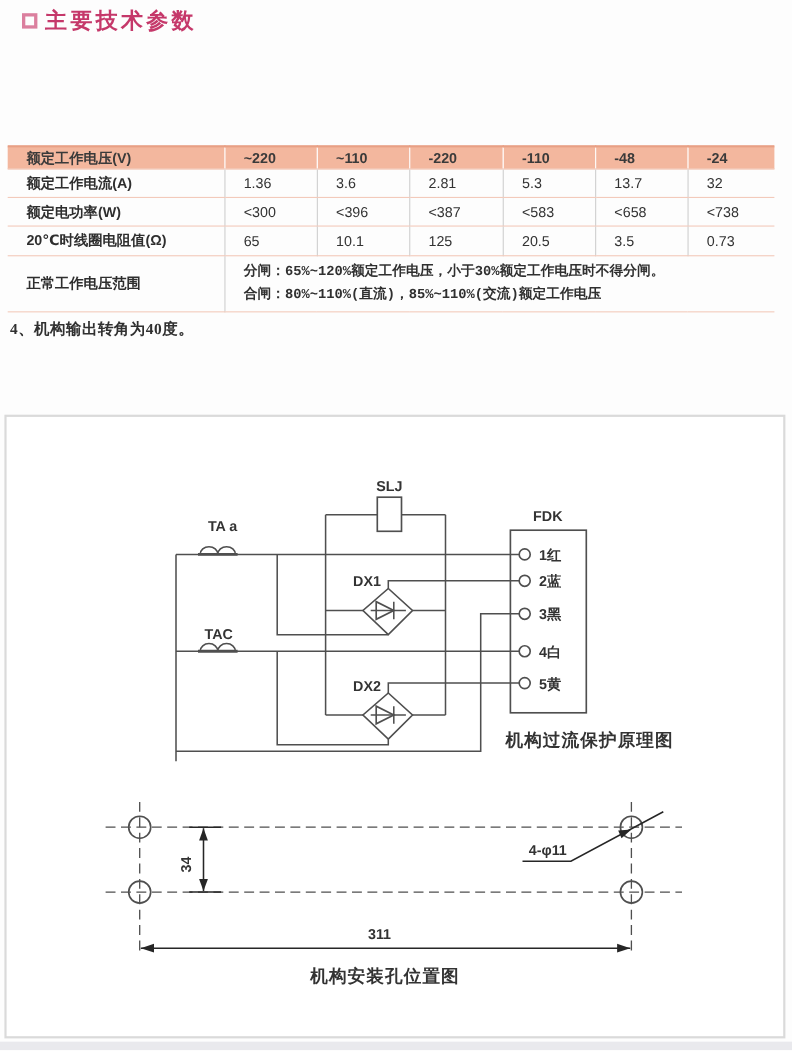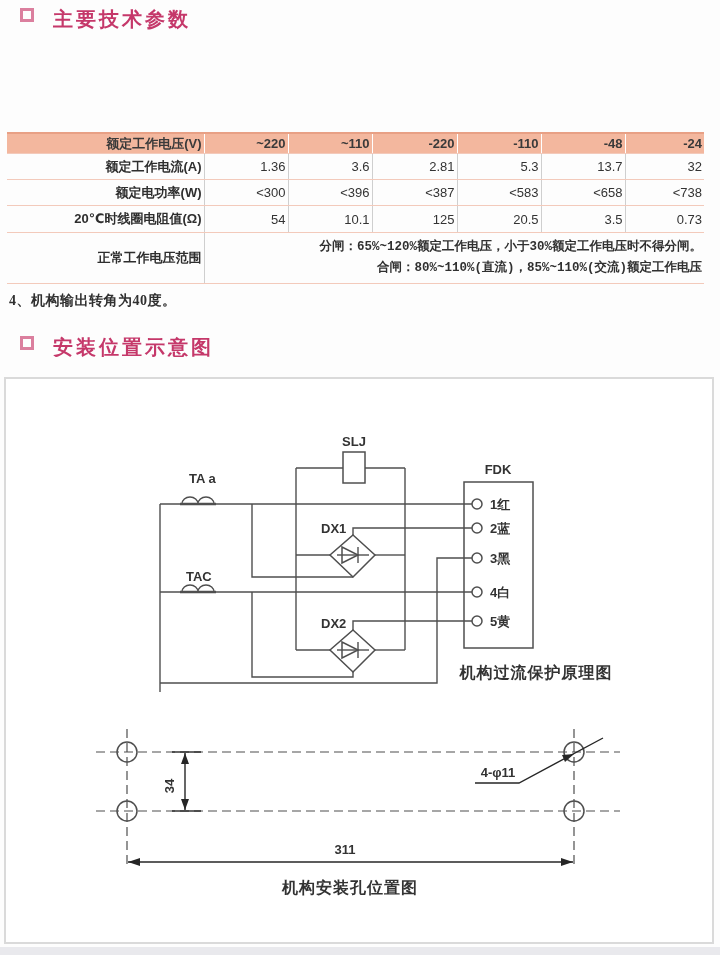--- a/index.html
+++ b/index.html
@@ -1,31 +1,31 @@
 <!DOCTYPE html>
 <html><head>
 <meta charset="utf-8">
 <style>
   html,body{margin:0;padding:0;background:#ffffff;}
   #page{
     position:relative;width:720px;height:955px;background:#fdfdfd;
     font-family:"Liberation Sans","DejaVu Sans",sans-serif;color:#333;overflow:hidden;
   }
   .sec-title{
-    position:absolute;left:8px;display:flex;gap:17px;
+    position:absolute;left:8px;display:flex;align-items:center;gap:5px;
     color:#c5386a;font-size:20px;font-weight:700;letter-spacing:3px;line-height:22px;padding-left:12px;
   }
   .sq{display:inline-block;width:14px;height:14px;border:3px solid #db7f9e;box-sizing:border-box;margin-right:2px;}
   .para{position:absolute;left:9px;font-size:14px;font-weight:600;color:#303030;line-height:18px;letter-spacing:0.5px;}
   
   table.tech{
     position:absolute;left:7px;top:132px;width:697px;border-collapse:collapse;table-layout:fixed;
     border-top:2px solid #e8a085;border-bottom:1px solid #f3cabb;font-size:13px;
   }
-  table.tech td{border-bottom:1px solid #f3cabb;text-align:right;vertical-align:middle;padding:0 2px;}
+  table.tech td{border-bottom:1px solid #f3cabb;text-align:left;vertical-align:middle;padding:0 17px;}
   table.tech td.vline{border-right:1px solid #cfcfcf;}
   tr.hdr td{background:#f3b79e;height:19px;color:#3a3a3a;font-weight:600;}
   tr.hdr td.vline{border-right:1px solid #ffffff;}
   tr.r1 td{height:25px;} tr.r2 td{height:25px;} tr.r3 td{height:26px;margin-top:24px;}
   td.lab{font-weight:700;color:#2e2e2e;}
   tr.range td{height:50px;}
   td.range-cell{text-align:left;padding-left:50px;font-size:12.5px;font-weight:600;color:#303030;font-family:Liberation Mono, monospace;}
   td.range-cell div{line-height:21px;white-space:nowrap;}
   
   .panel{position:absolute;left:4px;top:377px;width:710px;height:567px;box-sizing:border-box;
@@ -87,43 +87,39 @@
       <td class="vline lab">额定电功率(W)</td>
       <td class="vline">&lt;300</td>
       <td class="vline">&lt;396</td>
       <td class="vline">&lt;387</td>
       <td class="vline">&lt;583</td>
       <td class="vline">&lt;658</td>
       <td>&lt;738</td>
     </tr>
     <tr class="r3">
       <td class="vline lab">20℃时线圈电阻值(Ω)</td>
-      <td class="vline">54</td>
+      <td class="vline">65</td>
       <td class="vline">10.1</td>
       <td class="vline">125</td>
       <td class="vline">20.5</td>
       <td class="vline">3.5</td>
       <td>0.73</td>
     </tr>
     <tr class="range">
       <td class="vline lab">正常工作电压范围</td>
       <td colspan="6" class="range-cell">
         <div>分闸：65%~120%额定工作电压，小于30%额定工作电压时不得分闸。</div>
         <div>合闸：80%~110%(直流)，85%~110%(交流)额定工作电压</div>
       </td>
     </tr>
   </tbody>
     </table>
 
   <div class="para" style="top:292px;font-family:Liberation Serif, serif;">4、机构输出转角为40度。</div>
 
-  <div class="sec-title" style="top:336px;">
-    <span class="sq"></span>
-    <span>安装位置示意图</span>
-  </div>
 
   <div class="panel"></div>
 
   <svg class="diag" width="710" height="567" viewBox="0 0 710 567">
 
     <g>
 
       <line class="wire" x1="156" y1="127" x2="468" y2="127"></line>
       <line class="wire" x1="156" y1="215" x2="468" y2="215"></line>
       <line class="wire" x1="156" y1="127" x2="156" y2="315"></line>

